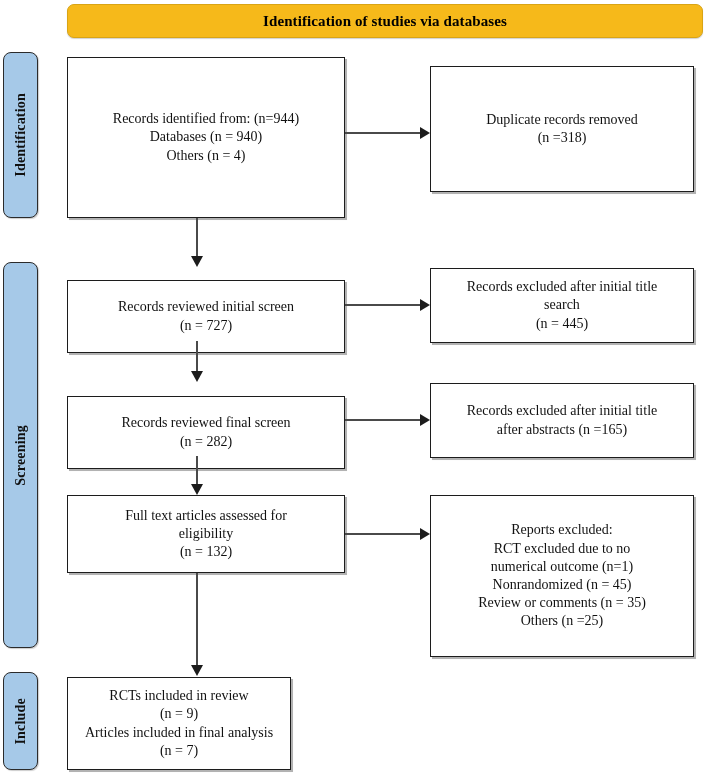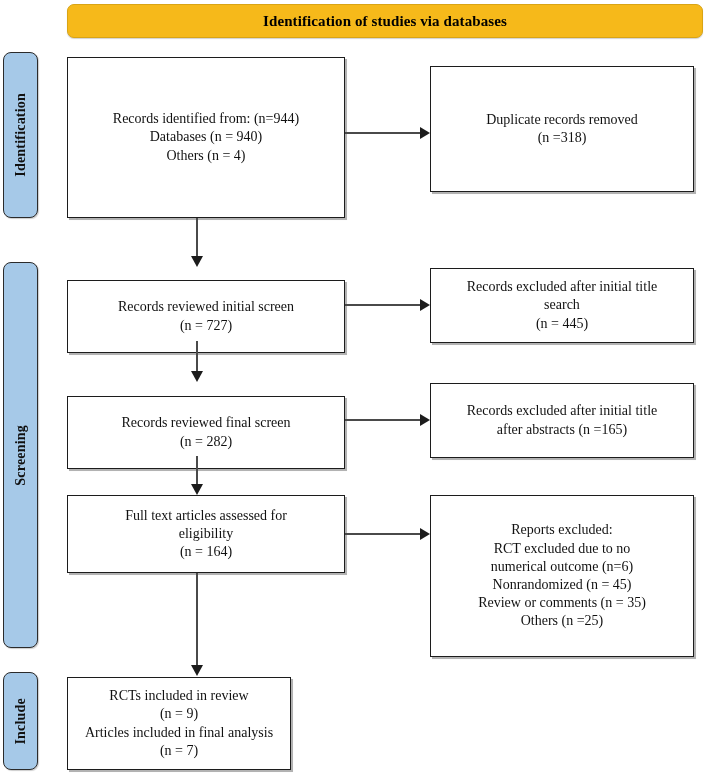--- a/index.html
+++ b/index.html
@@ -192,27 +192,27 @@
   </div>
 
   <div class="flow-box" id="box-excluded-abs">
     <span class="box-text">Records excluded after initial title
 after abstracts (n =165)</span>
   </div>
 
   <div class="flow-box" id="box-fulltext">
     <span class="box-text">Full text articles assessed for
 eligibility
-(n = 164)</span>
+(n = 132)</span>
   </div>
 
   <div class="flow-box" id="box-reports-excl">
     <span class="box-text">Reports excluded:
 RCT excluded due to no
-numerical outcome (n=6)
+numerical outcome (n=1)
 Nonrandomized (n = 45)
 Review or comments (n = 35)
 Others (n =25)</span>
   </div>
 
   <div class="flow-box" id="box-included">
     <span class="box-text">RCTs included in review
 (n = 9)
 Articles included in final analysis
 (n = 7)</span>

